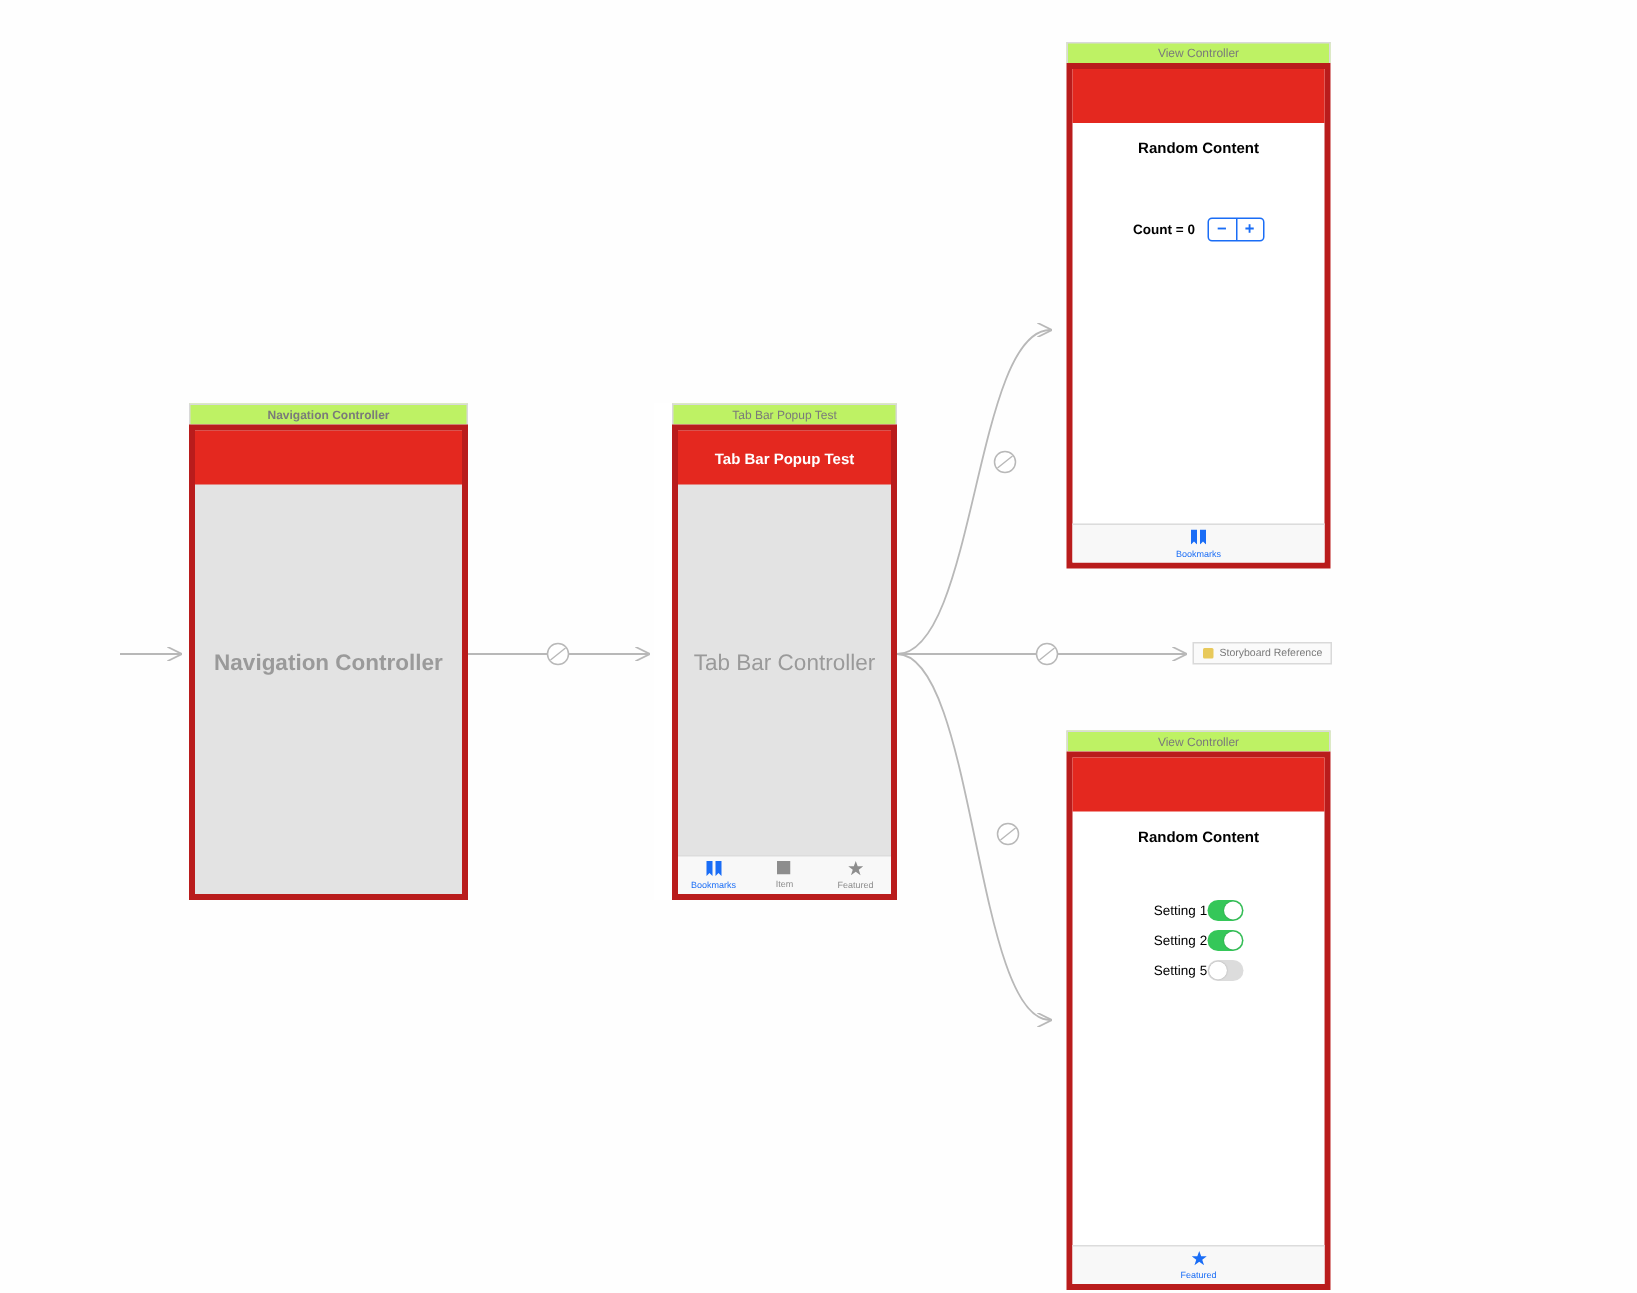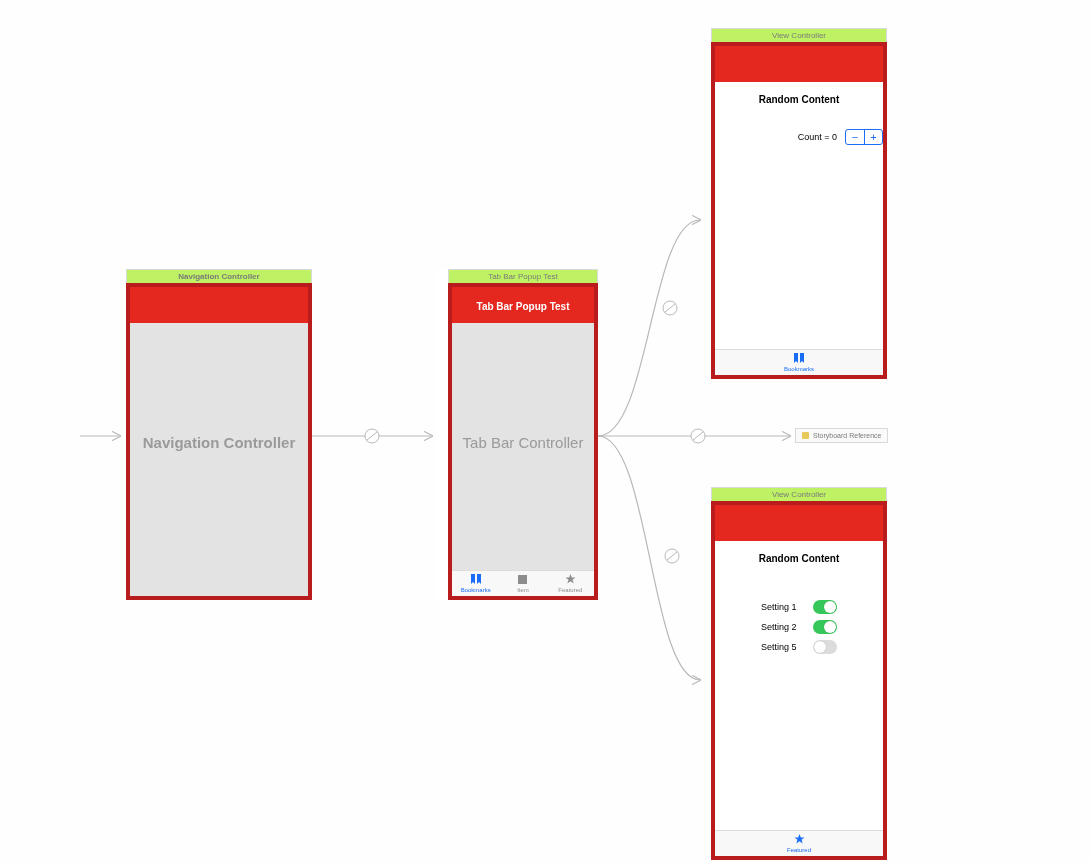--- a/index.html
+++ b/index.html
@@ -62,42 +62,42 @@
   .tabitem.selected { color: #1a6df6; }
   .tabitem .ticon { font-size: 10px; line-height:1; margin-bottom:1px; }
   .content-area {
     padding: 12px;
     text-align: center;
     font-size: 10px;
     font-weight: 700;
     color: #000;
   }
   .stepper-row {
-    display:flex; justify-content:flex-end; align-items:center;
-    margin-top: 12px;
+    display:flex; justify-content:center; align-items:center;
+    margin-top: 28px;
     gap: 8px;
-    font-size: 9px; font-weight:400;
+    font-size: 9px; font-weight:700;
   }
   .stepper {
     display:flex;
     border: 1px solid #1a6df6;
     border-radius: 3px;
     overflow:hidden;
   }
   .stepper span {
     width: 18px; height: 14px;
     display:flex; align-items:center; justify-content:center;
     color:#1a6df6;
     font-size:11px;
     line-height:1;
   }
   .stepper span + span { border-left:1px solid #1a6df6; }
   .settings-list { padding: 18px 30px 0 30px; }
   .setting-row {
-    display:flex; justify-content:space-between; align-items:center;
+    display:flex; justify-content:center; align-items:center;
     font-size: 9px; margin: 6px 16px;
     color: #000;
   }
   .switch {
     width: 24px; height: 14px; border-radius: 7px;
     background: #dcdcdc; position: relative;
   }
   .switch.on { background: #35c759; }
   .switch::after {
     content:""; position:absolute; top:1px; right:1px;

